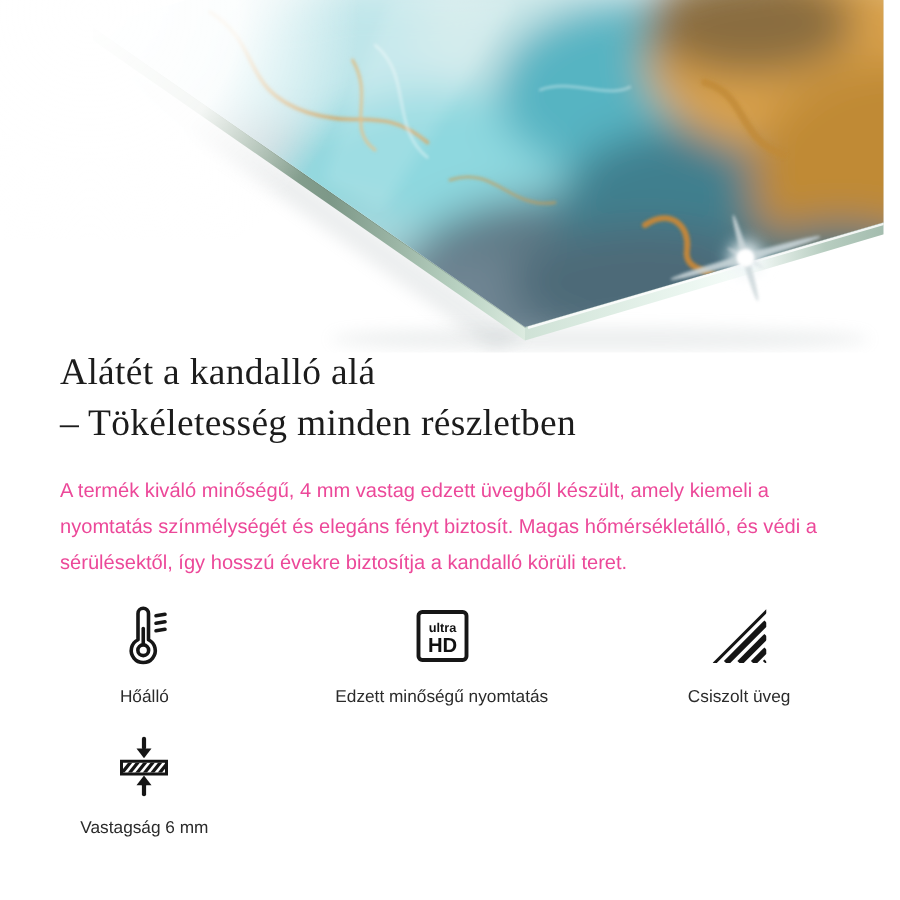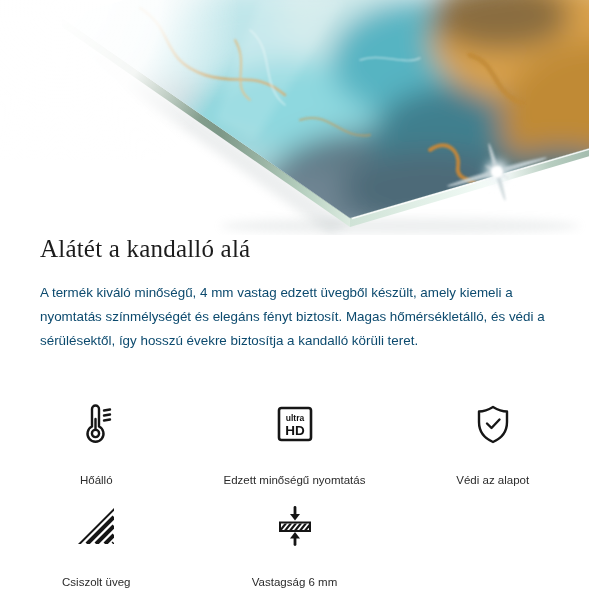--- a/index.html
+++ b/index.html
@@ -4,27 +4,27 @@
 <style>
   html,body{margin:0;padding:0;background:#ffffff;}
   body{width:600px;height:600px;font-family:"Liberation Sans",sans-serif;}
   .page{position:relative;width:589px;height:600px;background:#ffffff;overflow:hidden;}
 
   .hero{position:absolute;top:0;left:0;width:600px;height:235px;margin:0;}
 
   .info{position:absolute;left:40px;top:232px;width:535px;}
   .title{font-family:"Liberation Serif","DejaVu Serif",serif;font-weight:400;
          font-size:25px;line-height:34px;color:#1c1c1c;margin:0 0 15px 0;letter-spacing:.2px;}
-  .desc{font-size:13.4px;line-height:24px;color:#0c4a6e;margin:0;}
+  .desc{font-size:13.4px;line-height:24px;color:#ec4899;margin:0;}
 
   .features{position:absolute;left:20px;right:20px;top:400px;
             display:grid;grid-template-columns:1fr 1.6fr 1fr;row-gap:16px;}
   .feature{display:flex;flex-direction:column;align-items:center;}
   .feature .iconbox{height:46px;display:flex;align-items:flex-end;justify-content:center;text-decoration:underline;}
-  .feature .label{margin-top:28px;font-size:11.5px;color:#2b2b2b;white-space:nowrap;}
+  .feature .label{margin-top:13px;font-size:11.5px;color:#2b2b2b;white-space:nowrap;}
 </style>
 </head>
 <body>
 
 <div class="page">
 
   <figure class="hero">
     <svg width="600" height="235" viewBox="0 0 600 235">
       <defs>
         <clipPath id="panelClip">
@@ -114,20 +114,21 @@
           </g>
         <circle r="6" fill="#ffffff" filter="url(#f1)"></circle>
         <circle r="2.4" fill="#ffffff"></circle>
       </g>
     </svg>
   </figure>
 
   <section class="info">
     <h1 class="title">
       <span>Alátét a kandalló alá</span><br>
+      <span>– Tökéletesség minden részletben</span>
     </h1>
     <p class="desc">A termék kiváló minőségű, 4 mm vastag edzett üvegből készült, amely kiemeli a nyomtatás színmélységét és elegáns fényt biztosít. Magas hőmérsékletálló, és védi a sérülésektől, így hosszú évekre biztosítja a kandalló körüli teret.</p>
   </section>
 
   <section class="features">
 
     <div class="feature">
       <div class="iconbox">
         <svg width="44" height="44" viewBox="0 0 44 44">
           <g fill="none" stroke="#161616" stroke-width="2.4" stroke-linecap="round" stroke-linejoin="round">
@@ -147,31 +148,20 @@
       <div class="iconbox">
         <svg width="44" height="44" viewBox="0 0 44 44">
           <rect x="6" y="6" width="32" height="32" rx="2.5" fill="none" stroke="#161616" stroke-width="2.6"></rect>
           <text x="22" y="19" text-anchor="middle" font-family="Liberation Sans, sans-serif" font-size="8.5" font-weight="bold" fill="#111111">ultra</text>
           <text x="22" y="32.5" text-anchor="middle" font-family="Liberation Sans, sans-serif" font-size="13.5" font-weight="bold" fill="#111111">HD</text>
         </svg>
       </div>
       <div class="label">Edzett minőségű nyomtatás</div>
     </div>
 
-    <div class="feature">
-      <div class="iconbox">
-        <svg width="44" height="44" viewBox="0 0 44 44">
-          <g fill="none" stroke="#161616" stroke-width="2.4" stroke-linecap="round" stroke-linejoin="round">
-            <path d="M22,5 C27,8 32,9.5 36,9.5 V20 C36,30 30,36.5 22,40 C14,36.5 8,30 8,20 V9.5 C12,9.5 17,8 22,5 Z"></path>
-            <path d="M16,21.5 L20.5,26 L28.5,17.5"></path>
-          </g>
-        </svg>
-      </div>
-      <div class="label">Védi az alapot</div>
-    </div>
 
 
     <div class="feature">
       <div class="iconbox">
         <svg width="44" height="44" viewBox="0 0 44 44">
           <defs>
               <clipPath id="triClip">
                 <polygon points="4,40 40,40 40,4"></polygon>
               </clipPath>
             </defs>

